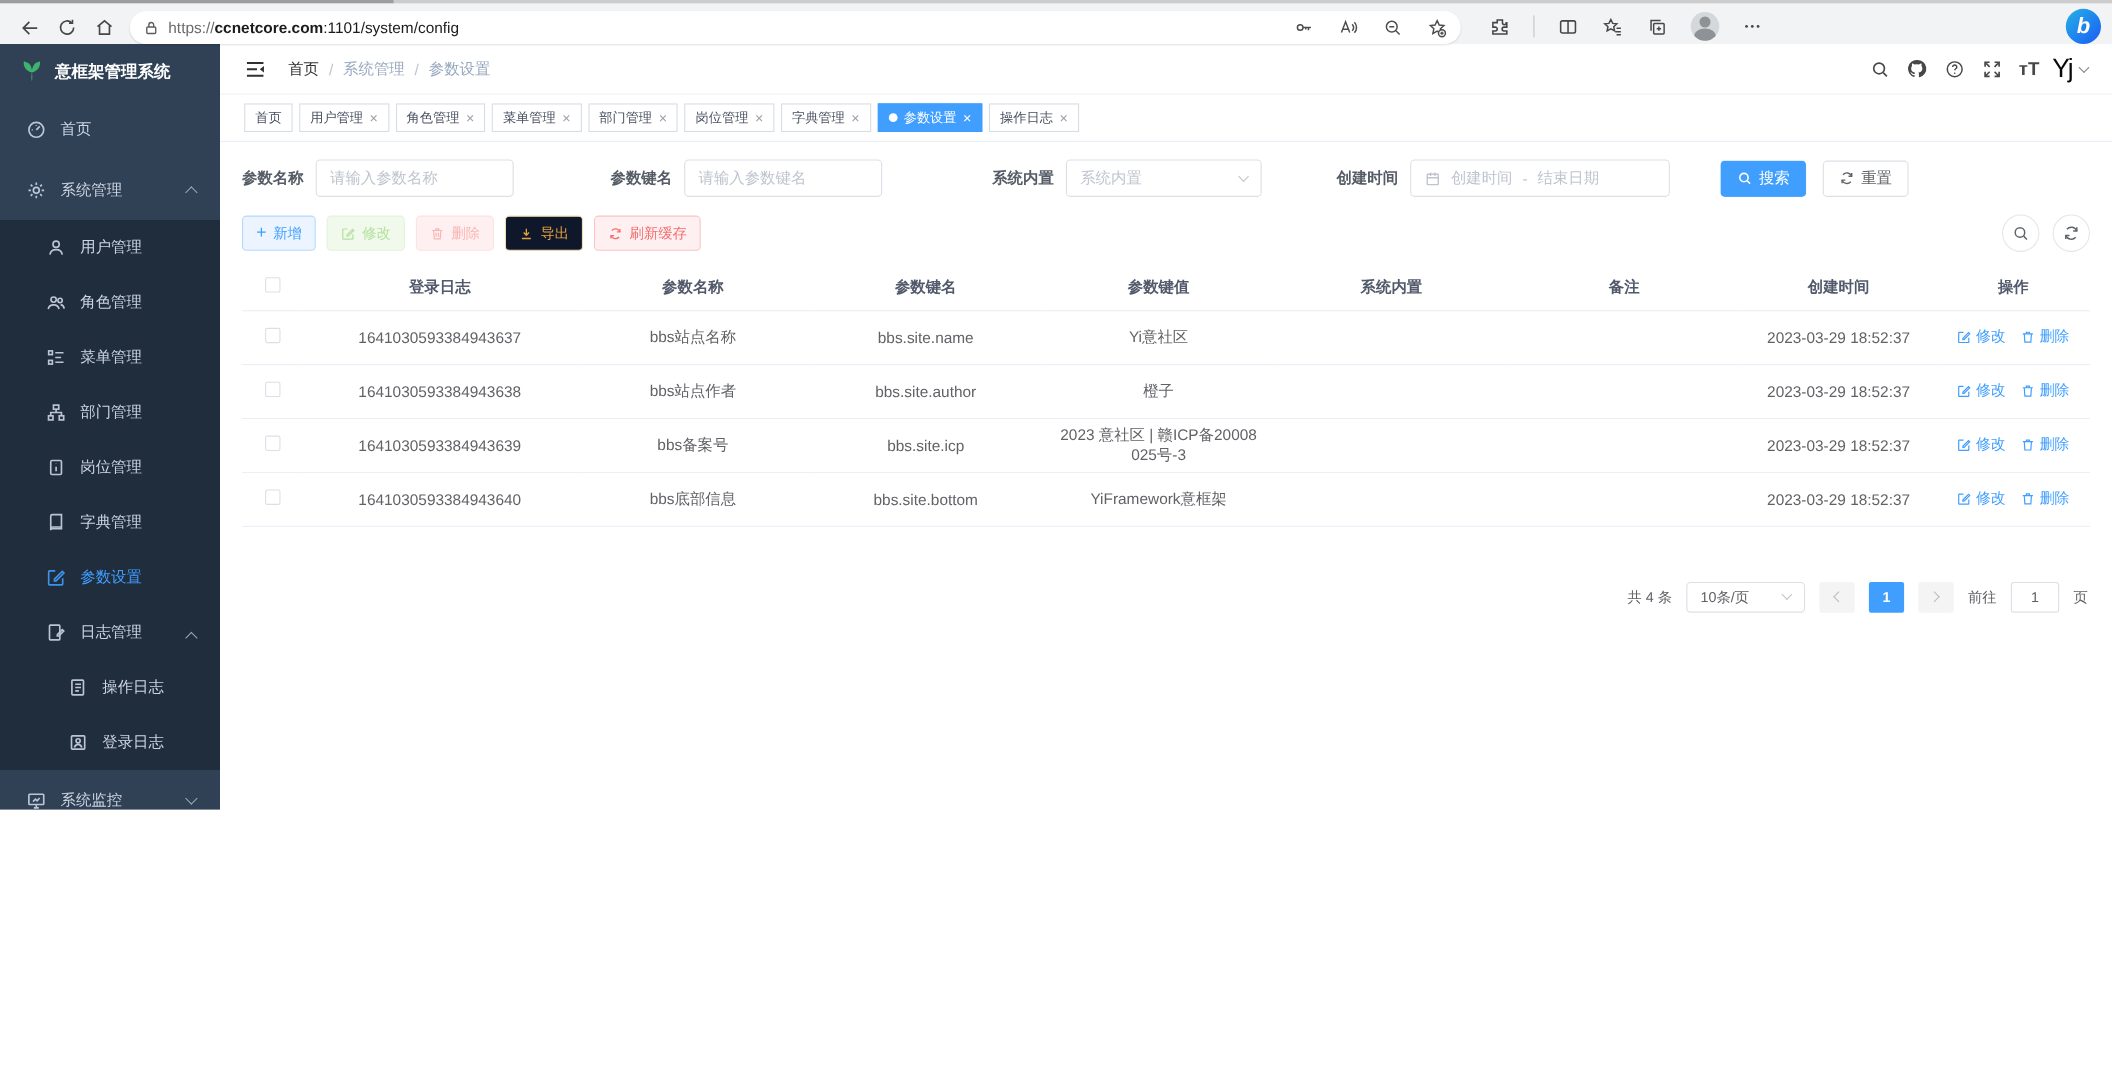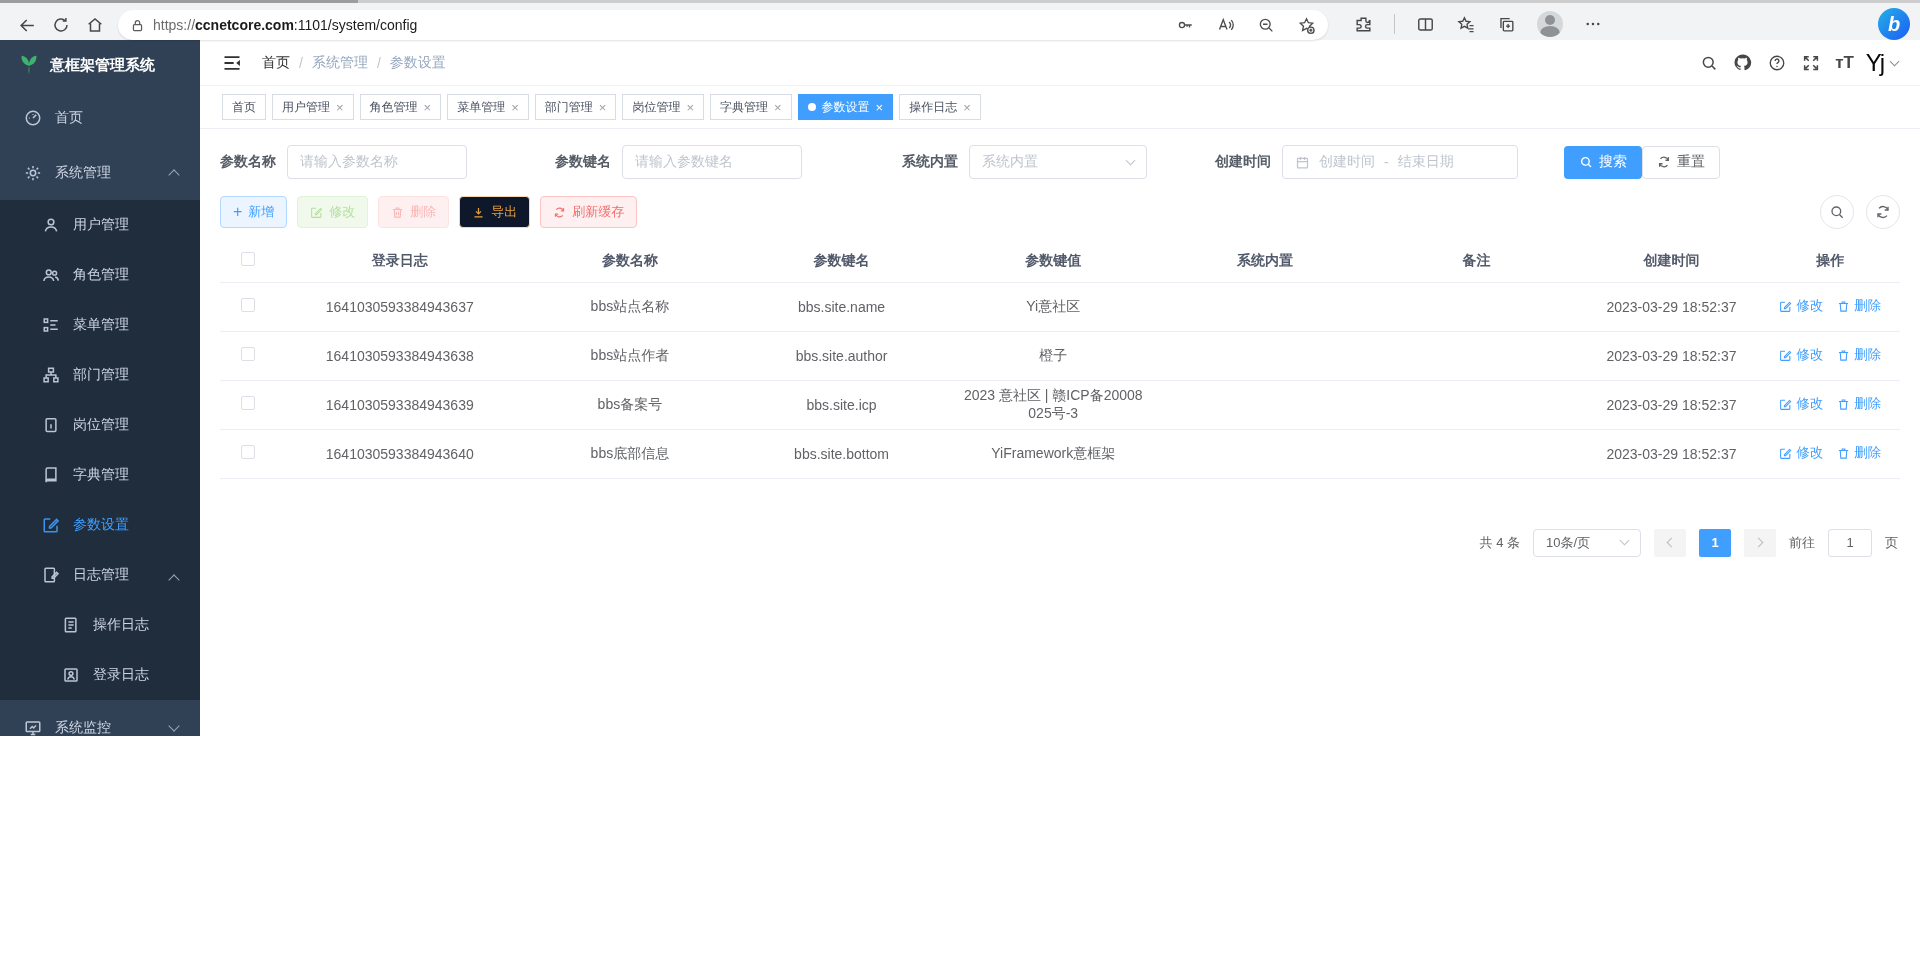--- a/index.html
+++ b/index.html
@@ -65,21 +65,21 @@
   .f-label{font-weight:bold;color:#555c66;margin-right:11px;white-space:nowrap}
   .box{height:34px;border:1px solid #dcdfe6;border-radius:4px;background:#fff;display:flex;align-items:center;padding:0 12px;font-size:14px}
   .ph{color:#bfc4ce}
   .f-input{width:180px}
   .f-select{width:178px;justify-content:space-between}
   .s-caret{width:7px;height:7px;border-right:1.4px solid #c0c4cc;border-bottom:1.4px solid #c0c4cc;transform:rotate(45deg);margin-top:-4px}
   .f-date{width:236px;gap:9px;color:#bfc4ce}
   .g1{margin-right:88px}.g2{margin-right:100px}.g3{margin-right:68px}.g4{margin-right:46px}
   .btn{height:33px;border-radius:4px;display:inline-flex;align-items:center;gap:6px;padding:0 14px;font-size:14px;cursor:pointer;border:1px solid transparent;white-space:nowrap}
   .btn-search{background:var(--primary,#409eff);color:#fff}
-  .btn-reset{background:#fff;color:#606266;border-color:#dcdfe6;}
+  .btn-reset{background:#fff;color:#606266;border-color:#dcdfe6;margin-left:15px}
   .toolbar{display:flex;align-items:center;gap:10px;margin-top:17px;position:relative}
   .btn.sm{height:32px;font-size:13px;padding:0 12px}
   .btn-add{color:#409eff;background:#ecf5ff;border-color:#b3d8ff}
   .btn-edit{color:#b3e19d;background:#f0f9eb;border-color:#e1f3d8;cursor:not-allowed}
   .btn-del{color:#fab6b6;background:#fef0f0;border-color:#fde2e2;cursor:not-allowed}
   .btn-export{color:#e6a23c;background:#0f172a;border-color:#f5dab1}
   .btn-cache{color:#f56c6c;background:#fef0f0;border-color:#fbc4c4}
   .tool-right{position:absolute;right:0;display:flex;gap:12px}
   .circle-btn{width:34px;height:34px;border-radius:50%;border:1px solid #e3e6ea;display:flex;align-items:center;justify-content:center;color:#5f646c;cursor:pointer;background:#fff}
   

